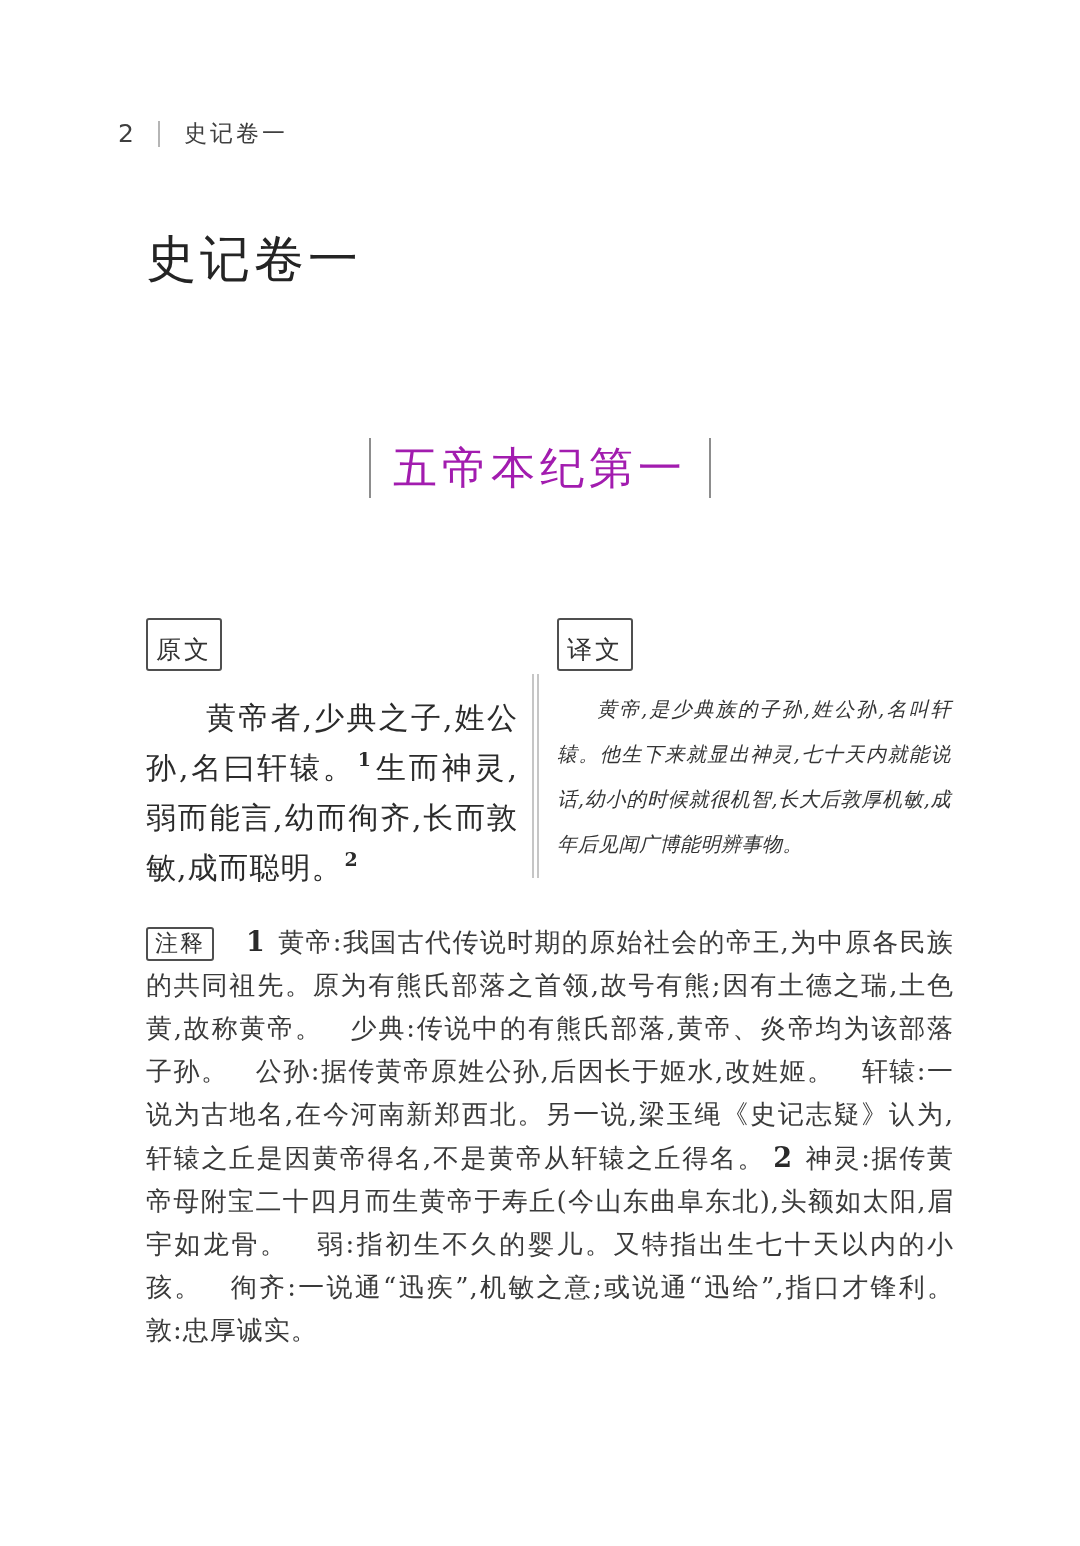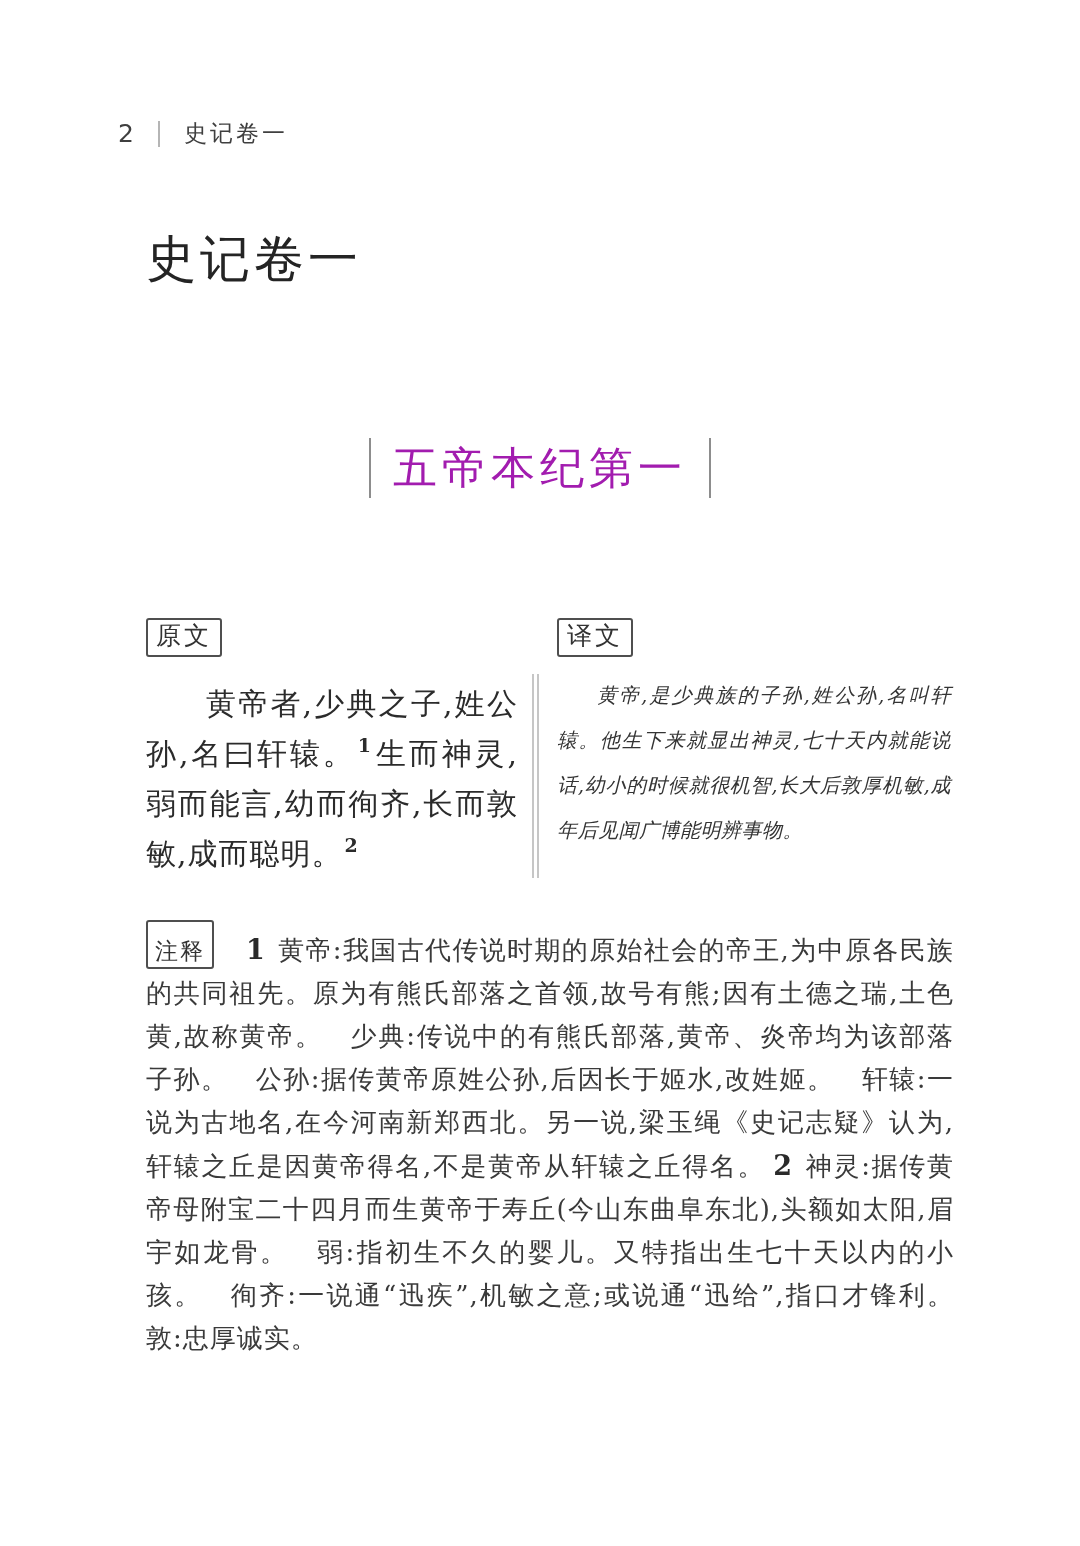--- a/index.html
+++ b/index.html
@@ -68,21 +68,21 @@
   .chapter .title {
     font-size: 44px;
     letter-spacing: 5px;
     color: #a21caf;
   }
 
   
   .tag {
     display: inline-block;
     border: 2px solid #4f4f4f;
-    padding: 2px 8px 4px;
+    padding: 16px 8px 4px;
     font-size: 25px;
     letter-spacing: 3px;
     line-height: 1.15;
     color: #333333;
     border-radius: 3px;
     box-shadow: 0 0 0 1px #fff inset;
     background: #fff;
   }
 
   
@@ -140,21 +140,21 @@
     left: 146px;
     width: 808px;
     font-size: 26px;
     line-height: 43px;
     text-align: justify;
     color: #3a3a3a;
     letter-spacing: 1px;
   }
   .notes .tag {
     font-size: 23px;
-    padding: 16px 7px 3px;
+    padding: 1px 7px 3px;
     margin-right: 24px;
     letter-spacing: 2px;
   }
   .note-num {
     font-weight: bold;
     margin: 0 12px 0 8px;
     font-size: 27px;
     color: #2a2a2a;
   }
 </style>

